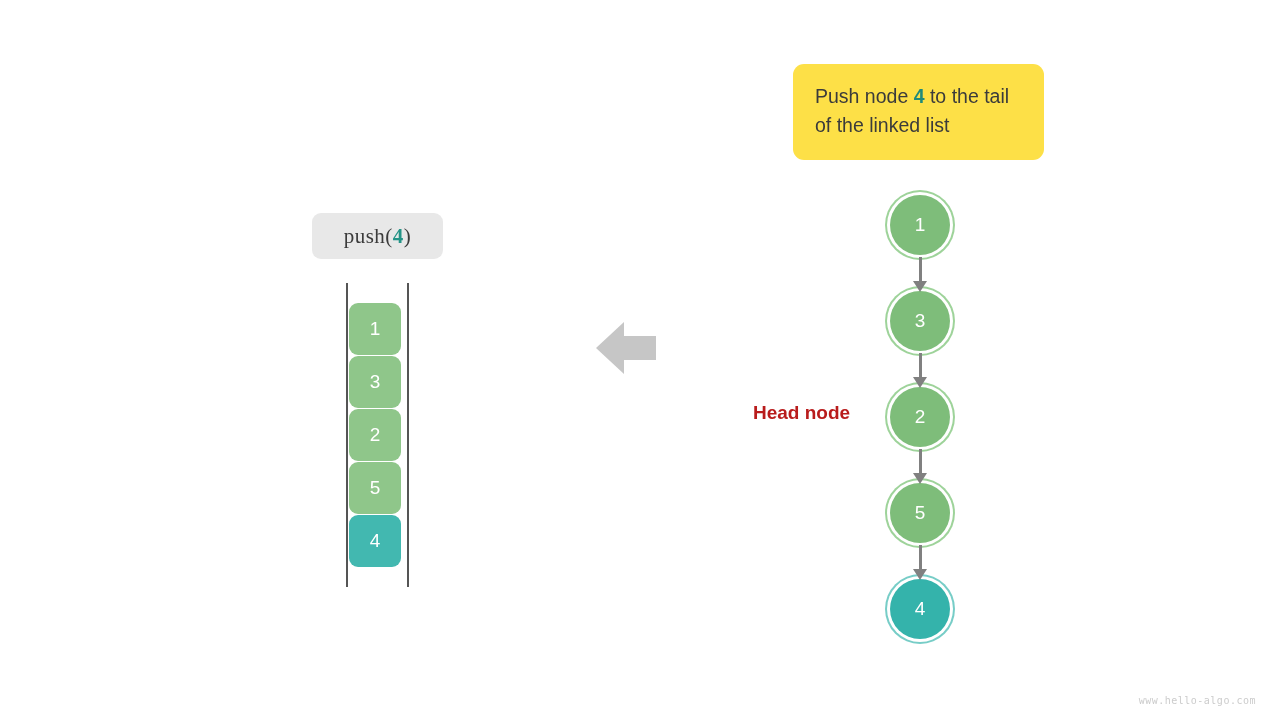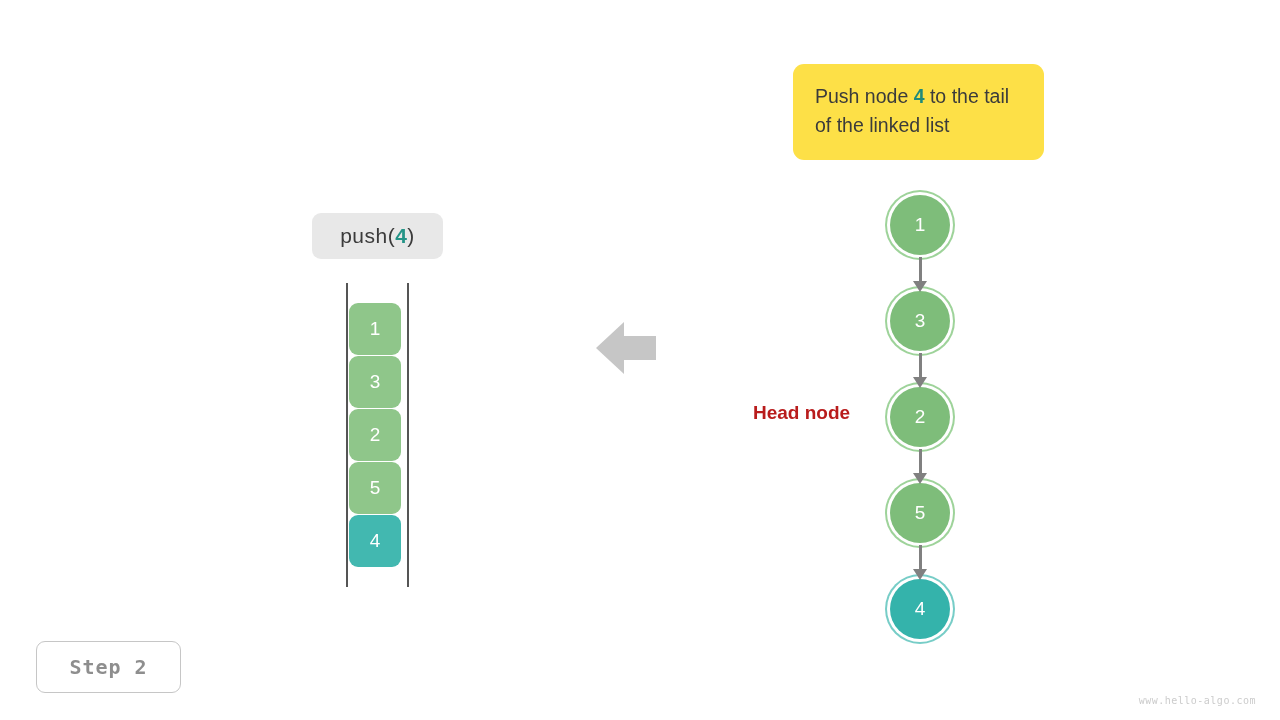--- a/index.html
+++ b/index.html
@@ -28,21 +28,21 @@
   #callout .hl { color: #1f8a7a; font-weight: bold; }
 
   
   #push-label {
     position: absolute;
     left: 312px; top: 213px;
     width: 131px; height: 46px;
     background: #e8e8e8;
     border-radius: 9px;
     display: flex; align-items: center; justify-content: center;
-    font-family: Liberation Sans, sans-serif;
+    font-family: Liberation Serif, serif;
     font-size: 21px;
     color: #3b3b3b;
     letter-spacing: 0.5px;
   }
   #push-label .hl { color: #249487; font-weight: bold; }
 
   
   #queue { position: absolute; left: 340px; top: 283px; width: 80px; height: 304px; }
   .bracket-line {
     position: absolute; top: 0; width: 2px; height: 304px;
@@ -212,17 +212,16 @@
     <div class="connector" style="top:261px; height:36px">
       <div class="conn-stem" style="height:25px"></div>
       <div class="conn-head" style="top:24px"></div>
     </div>
     <div class="connector" style="top:357px; height:36px">
       <div class="conn-stem" style="height:25px"></div>
       <div class="conn-head" style="top:24px"></div>
     </div>
   </div>
 
-  <div id="step-badge">Step 2</div>
 
   <div id="watermark">www.hello-algo.com</div>
 
 </div>
 
 </body></html>

